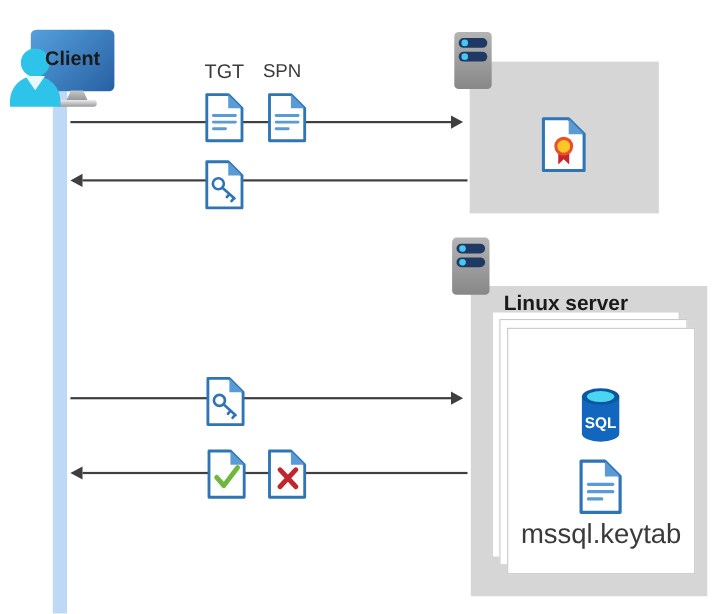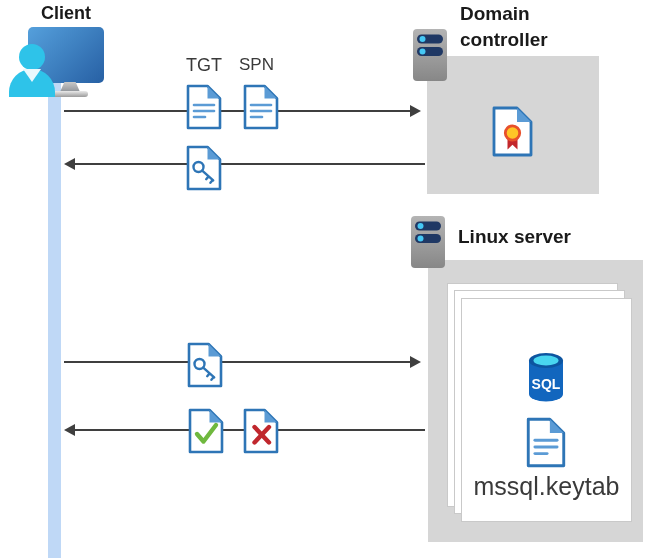--- a/index.html
+++ b/index.html
@@ -7,21 +7,21 @@
     --cyan:#2EC3E9; --timeline:#BFD8F6; --box-gray:#D6D6D6;
     --navy:#1F3864; --dot-cyan:#45C8F5; --arrow:#3F3F3F;
     --green:#6FB83E; --red:#C0272D; --gold:#FFC627; --cert-red:#C3272B;
     --sql-blue:#1266BE; --sql-cyan:#49D6F0;
     --heading:#1A1A1A; --label:#3A3A3A;
   }
   html,body{margin:0;padding:0;background:#FFFFFF;}
   #canvas{position:relative;width:660px;height:558px;background:#FFFFFF;overflow:hidden;
           font-family:"Liberation Sans",sans-serif;}
   .abs{position:absolute;}
-  .heading{font-weight:bold;color:var(--heading);}
+  .heading{font-weight:bold;color:var(--heading);margin-top:40px;}
   .lbl{color:var(--label);}
   
   #timeline{left:48px;top:83px;width:13px;height:475px;background:var(--timeline);z-index:1;}
   
   #client-title{left:12px;top:3px;width:108px;text-align:center;font-size:18px;z-index:5;}
   #monitor{left:28px;top:27px;width:76px;height:56px;border-radius:5px;
            background:linear-gradient(135deg,#55A0DC 0%,#2760A4 100%);z-index:3;}
   #stand-neck{left:60px;top:82px;width:20px;height:10px;background:linear-gradient(180deg,#C9C9C9,#8F9398);
               clip-path:polygon(22% 0,78% 0,100% 100%,0 100%);z-index:3;}
   #stand-base{left:52px;top:91px;width:36px;height:6px;border-radius:3px;
@@ -149,21 +149,20 @@
       <stop offset="0" stop-color="#B4B4B4"></stop>
           <stop offset="1" stop-color="#878787"></stop>
         </linearGradient>
       </defs>
     <rect x="1" y="1" width="34" height="52" rx="4" fill="url(#sg1)"></rect>
     <rect x="5" y="6.5" width="26" height="9" rx="4.5" fill="#1F3864"></rect>
     <circle cx="10.5" cy="11" r="3" fill="#45C8F5"></circle>
     <rect x="5" y="19" width="26" height="9" rx="4.5" fill="#1F3864"></rect>
     <circle cx="10.5" cy="23.5" r="3" fill="#45C8F5"></circle>
   </svg>
-  <div id="dc-title" class="abs heading">Domain controller</div>
   <svg id="cert-icon" class="abs" viewBox="0 0 41 51">
     <path d="M2,2 H25 L39,16 V49 H2 Z" fill="#FFFFFF" stroke="#2E75B6" stroke-width="2.8" stroke-linejoin="round"></path>
     <path d="M25,2 L39,16 H25 Z" fill="#5B9BD5"></path>
     <path d="M15.5,30 V43.5 L20.5,38.8 L25.5,43.5 V30 Z" fill="#C3272B"></path>
     <circle cx="20.5" cy="27" r="7.2" fill="#FFC627" stroke="#E8502B" stroke-width="2.8"></circle>
   </svg>
 
   <div id="ls-box" class="abs sysbox"></div>
   <svg id="ls-server" class="abs server-svg" viewBox="0 0 36 54">
     <defs>

